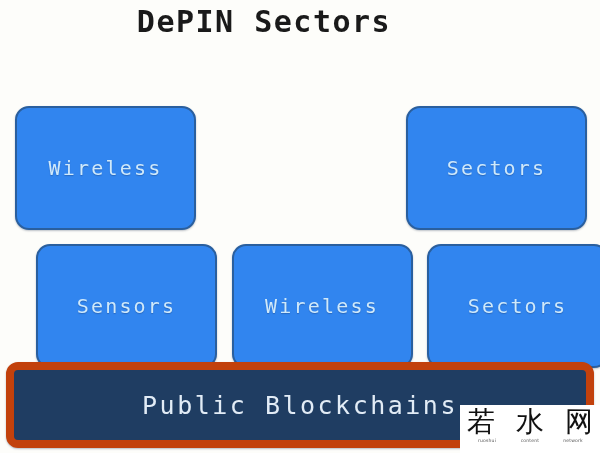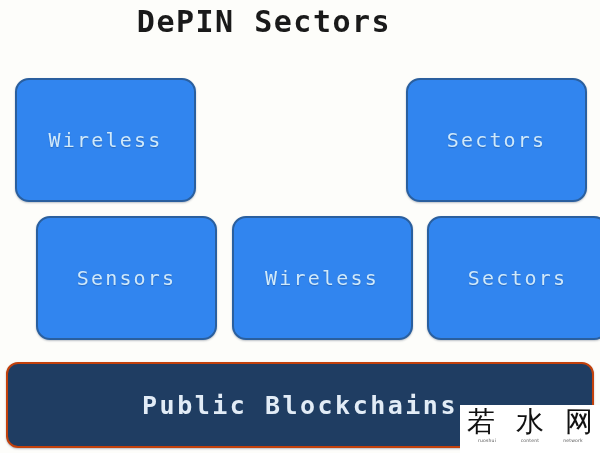--- a/index.html
+++ b/index.html
@@ -65,47 +65,47 @@
     width: 181px;
     height: 124px;
     box-sizing: border-box;
     background: #3185ef;
     border: 2px solid #2a5f9e;
     border-radius: 14px;
     display: flex;
     align-items: center;
     justify-content: center;
     box-shadow: 0 1px 2px rgba(20,40,70,0.28);
+    margin-top: 28px;
   }
 
   .sector-label {
     font-family: "DejaVu Sans Mono", "Liberation Mono", monospace;
     font-size: 20px;
     letter-spacing: 2.2px;
     color: #cfe9fb;
     text-shadow: 0 1px 1px rgba(30,70,130,0.45);
     white-space: nowrap;
   }
 
   
   .base-bar {
     position: absolute;
     left: 6px;
     top: 362px;
     width: 588px;
     height: 86px;
     box-sizing: border-box;
     background: #1f3d62;
-    border: 2px solid #c2410c;
+    border: 8px solid #c2410c;
     border-radius: 12px;
     display: flex;
     align-items: center;
     justify-content: center;
     box-shadow: 0 1px 2px rgba(20,40,70,0.3);
-    font-weight: bold;
   }
   .base-label {
     font-family: "DejaVu Sans Mono", "Liberation Mono", monospace;
     font-size: 25px;
     letter-spacing: 2.5px;
     color: #e2ecf6;
     white-space: nowrap;
   }
 
   

